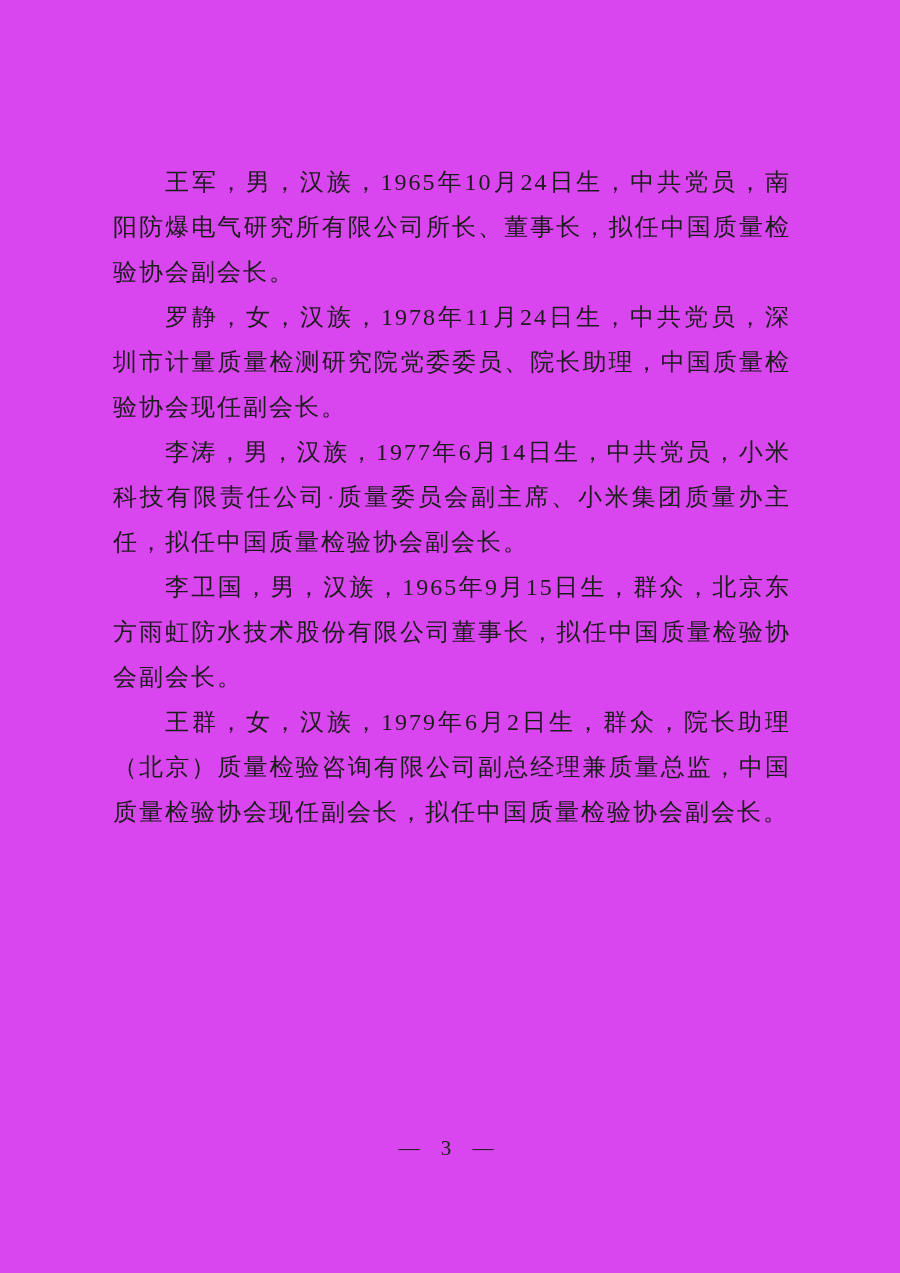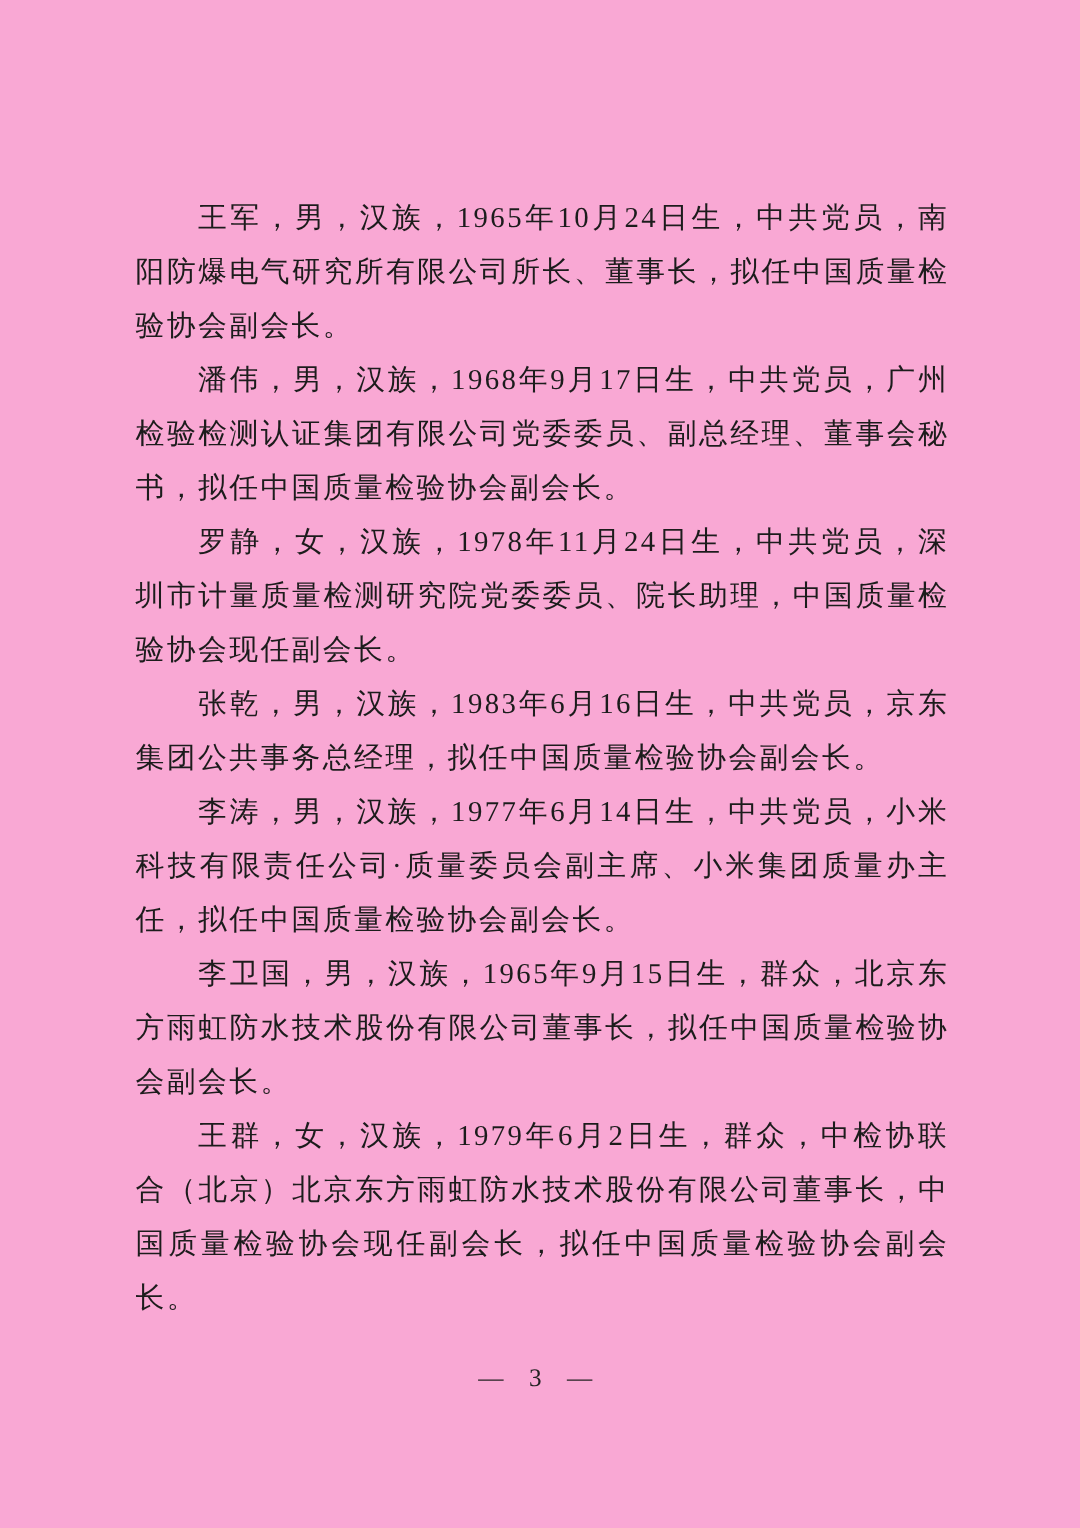--- a/index.html
+++ b/index.html
@@ -10,21 +10,21 @@
     width: 900px;
     height: 1273px;
     background: #ffffff;
     position: relative;
     overflow: hidden;
     font-family: "Liberation Serif", "DejaVu Serif", serif;
   }
   .page {
     position: absolute;
     inset: 0;
-    background: #f9a8d4;
+    background: #d946ef;
   }
   .textblock {
     position: absolute;
     left: 113px;
     top: 160px;
     width: 678px;
   }
   .para {
     margin: 0;
     padding: 0;
@@ -51,23 +51,21 @@
     letter-spacing: 8px;
     font-family: "Liberation Serif", "DejaVu Serif", serif;
   }
 </style>
 </head>
 <body>
 
 <div class="page">
   <div class="textblock">
     <p class="para">王军，男，汉族，1965年10月24日生，中共党员，南阳防爆电气研究所有限公司所长、董事长，拟任中国质量检验协会副会长。</p>
-    <p class="para">潘伟，男，汉族，1968年9月17日生，中共党员，广州检验检测认证集团有限公司党委委员、副总经理、董事会秘书，拟任中国质量检验协会副会长。</p>
     <p class="para">罗静，女，汉族，1978年11月24日生，中共党员，深圳市计量质量检测研究院党委委员、院长助理，中国质量检验协会现任副会长。</p>
-    <p class="para">张乾，男，汉族，1983年6月16日生，中共党员，京东集团公共事务总经理，拟任中国质量检验协会副会长。</p>
     <p class="para">李涛，男，汉族，1977年6月14日生，中共党员，小米科技有限责任公司·质量委员会副主席、小米集团质量办主任，拟任中国质量检验协会副会长。</p>
     <p class="para">李卫国，男，汉族，1965年9月15日生，群众，北京东方雨虹防水技术股份有限公司董事长，拟任中国质量检验协会副会长。</p>
-    <p class="para">王群，女，汉族，1979年6月2日生，群众，中检协联合（北京）北京东方雨虹防水技术股份有限公司董事长，中国质量检验协会现任副会长，拟任中国质量检验协会副会长。</p>
+    <p class="para">王群，女，汉族，1979年6月2日生，群众，院长助理（北京）质量检验咨询有限公司副总经理兼质量总监，中国质量检验协会现任副会长，拟任中国质量检验协会副会长。</p>
   </div>
   <div class="footer">
     <span class="page-number">— 3 —</span>
   </div>
 </div>
 
 </body></html>

